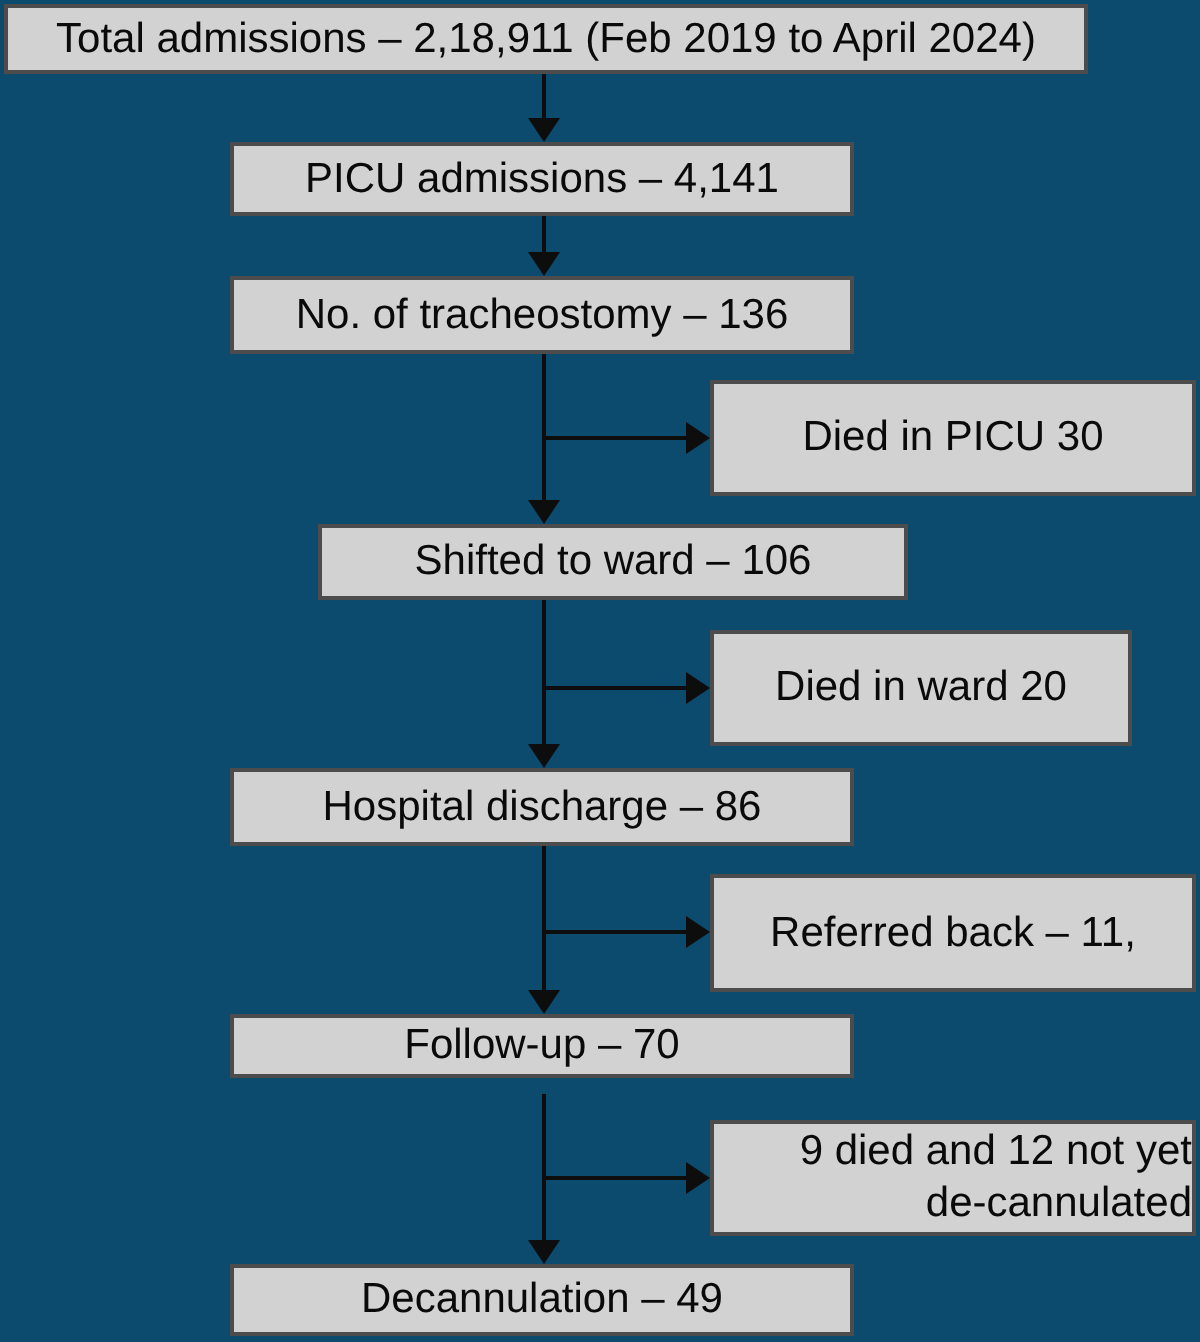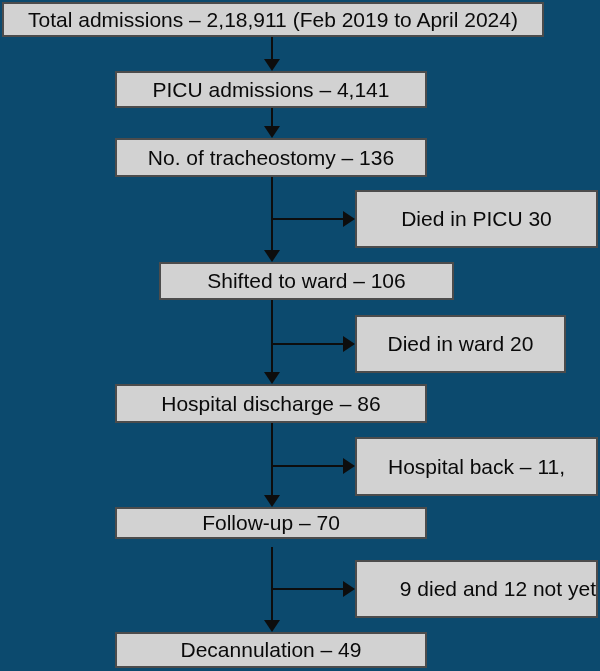--- a/index.html
+++ b/index.html
@@ -92,25 +92,26 @@
 
   <div class="node" style="left:355px; top:190px; width:243px; height:58px;">
     <span>Died in PICU 30</span>
   </div>
 
   <div class="node" style="left:355px; top:315px; width:211px; height:58px;">
     <span>Died in ward 20</span>
   </div>
 
   <div class="node" style="left:355px; top:437px; width:243px; height:59px;">
-    <span>Hospital back – 11,</span>
+    <span>Referred back – 11,</span>
   </div>
 
   <div class="node" style="left:355px; top:560px; width:243px; height:58px;align-items:flex-end;">
     <span>9 died and 12 not yet</span>
+    <span>de-cannulated</span>
   </div>
 
   <div class="vline" style="left:271px; top:37px; height:23px;"></div>
   <div class="head-down" style="left:264px; top:59px;"></div>
 
   <div class="vline" style="left:271px; top:108px; height:19px;"></div>
   <div class="head-down" style="left:264px; top:126px;"></div>
 
   <div class="vline" style="left:271px; top:177px; height:74px;"></div>
   <div class="head-down" style="left:264px; top:250px;"></div>

